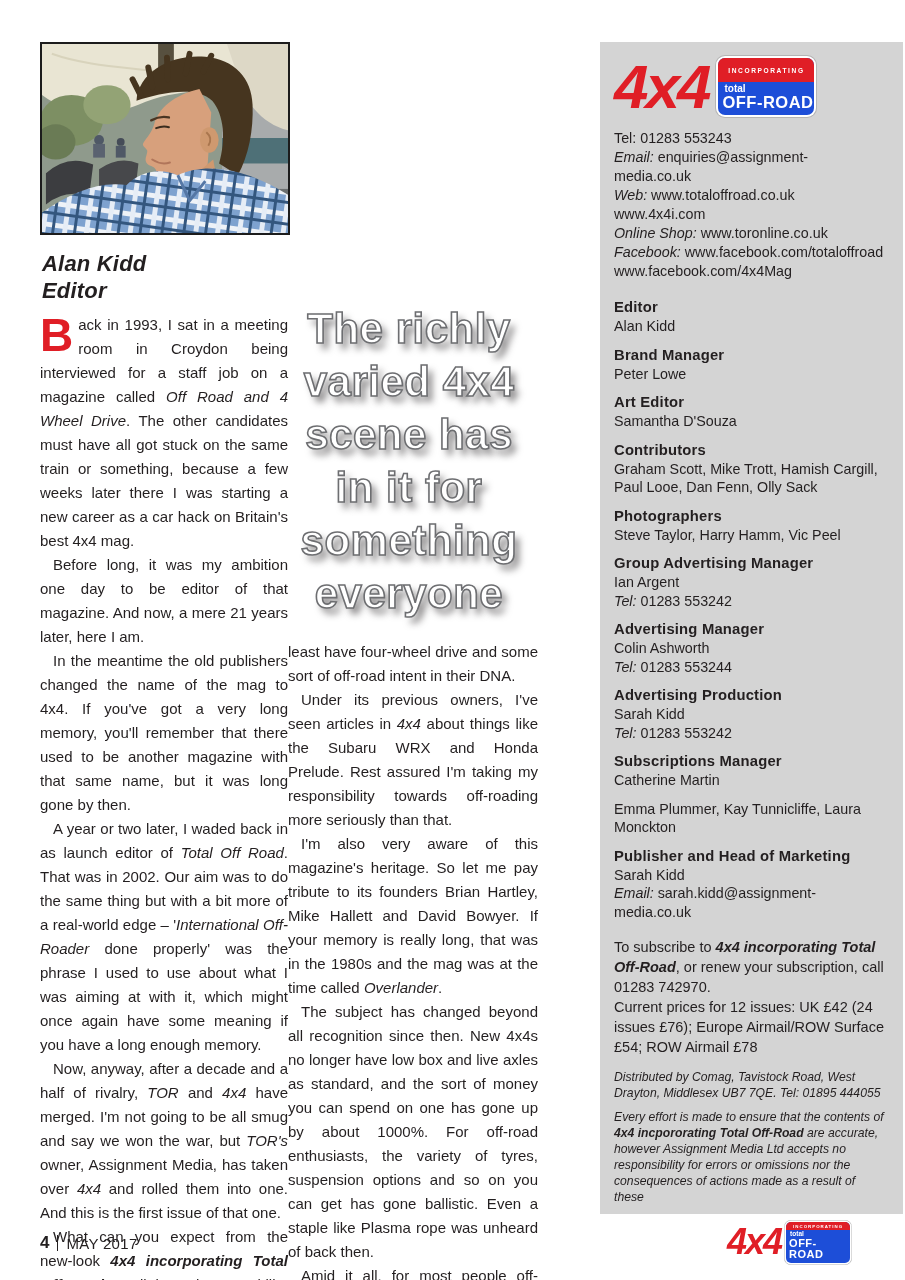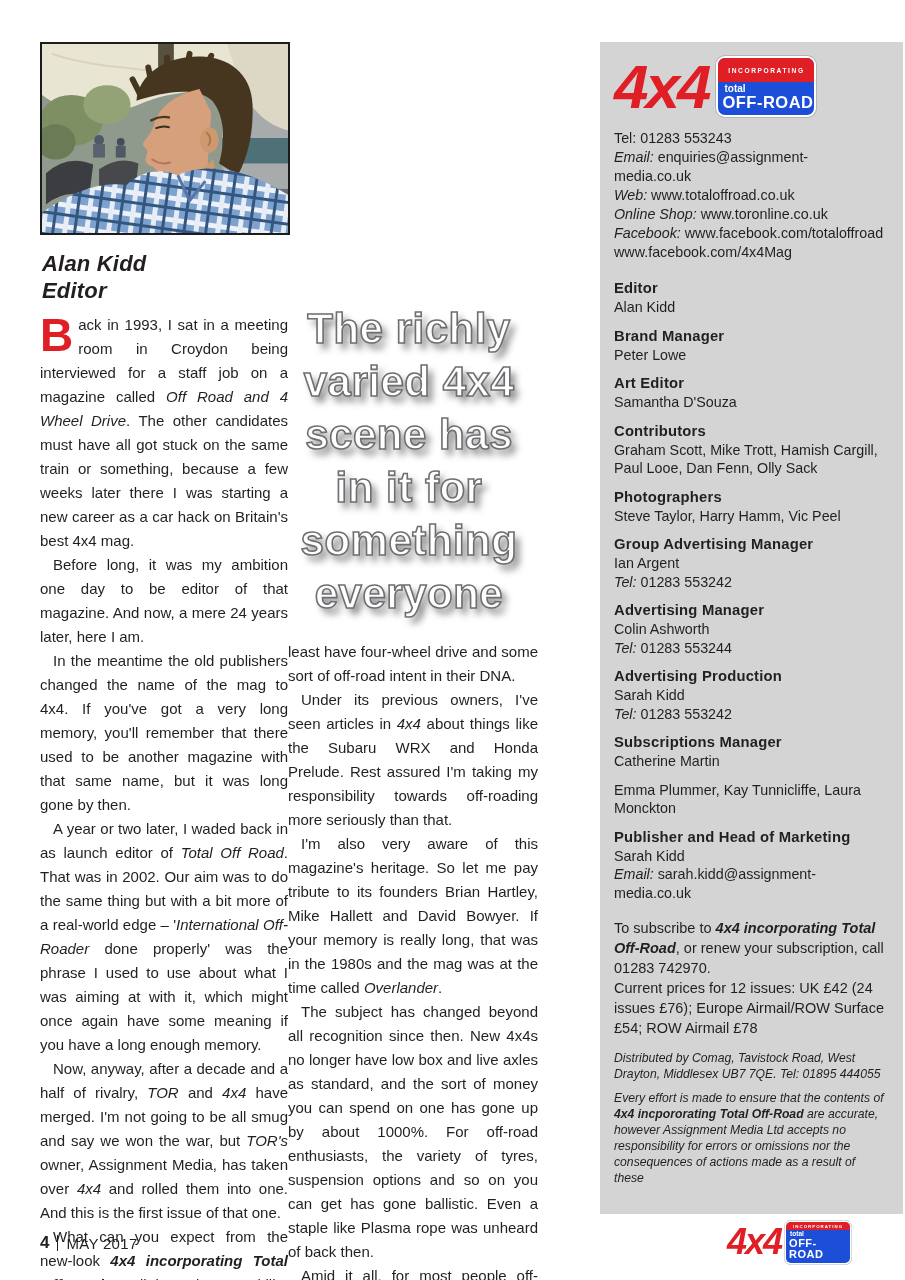--- a/index.html
+++ b/index.html
@@ -110,21 +110,21 @@
   </svg>
 </div>
 
 <div class="byline">
   <div>Alan Kidd</div>
   <div>Editor</div>
 </div>
 
 <div class="col col1">
     <p class="body-p"><span class="dropcap">B</span><span>ack in 1993, I sat in a meeting room in Croydon being interviewed for a staff job on a magazine called </span><span class="s-i">Off Road and 4 Wheel Drive</span><span>. The other candidates must have all got stuck on the same train or something, because a few weeks later there I was starting a new career as a car hack on Britain's best 4x4 mag.</span></p>
-    <p class="body-p"><span>Before long, it was my ambition one day to be editor of that magazine. And now, a mere 24 years later, here I am.</span></p>
+    <p class="body-p"><span>Before long, it was my ambition one day to be editor of that magazine. And now, a mere 21 years later, here I am.</span></p>
     <p class="body-p"><span>In the meantime the old publishers changed the name of the mag to 4x4. If you've got a very long memory, you'll remember that there used to be another magazine with that same name, but it was long gone by then.</span></p>
     <p class="body-p"><span>A year or two later, I waded back in as launch editor of </span><span class="s-i">Total Off Road</span><span>. That was in 2002. Our aim was to do the same thing but with a bit more of a real-world edge – '</span><span class="s-i">International Off-Roader</span><span> done properly' was the phrase I used to use about what I was aiming at with it, which might once again have some meaning if you have a long enough memory.</span></p>
     <p class="body-p"><span>Now, anyway, after a decade and a half of rivalry, </span><span class="s-i">TOR</span><span> and </span><span class="s-i">4x4</span><span> have merged. I'm not going to be all smug and say we won the war, but </span><span class="s-i">TOR's</span><span> owner, Assignment Media, has taken over </span><span class="s-i">4x4</span><span> and rolled them into one. And this is the first issue of that one.</span></p>
     <p class="body-p"><span>What can you expect from the new-look </span><span class="s-bi">4x4 incorporating Total Off-Road?</span><span> Well, in each case I'd like to say more of the same only better. Not everyone is interested in every part of the overall 4x4 scene, and I have to confess that I'd like it a lot more if every new vehicle I got to test drive was a proper off-road machine the way they were back in 1993, but we're aiming to cover the whole subject as fully as possible.</span></p>
   </div>
 
 <div class="pq">
     <div class="pq-line">The richly</div>
     <div class="pq-line">varied 4x4</div>
     <div class="pq-line">scene has</div>
@@ -147,20 +147,21 @@
     <span class="badge">
       <span class="strip" style="display:block">INCORPORATING</span>
       <span class="total" style="display:block">total</span>
       <span class="offroad" style="display:block">OFF-ROAD</span>
     </span>
   </div>
   <div id="contact-block">
       <p class="contact-line"><span>Tel: 01283 553243</span></p>
       <p class="contact-line"><span class="s-i">Email:</span><span> enquiries@assignment-media.co.uk</span></p>
       <p class="contact-line"><span class="s-i">Web:</span><span> www.totaloffroad.co.uk</span></p>
+      <p class="contact-line"><span>www.4x4i.com</span></p>
       <p class="contact-line"><span class="s-i">Online Shop:</span><span> www.toronline.co.uk</span></p>
       <p class="contact-line"><span class="s-i">Facebook:</span><span> www.facebook.com/totaloffroad</span></p>
       <p class="contact-line"><span>www.facebook.com/4x4Mag</span></p>
     </div>
   <div class="staff" id="staff-list">
       <div class="staff-entry">
         <div class="staff-role">Editor</div>
         <div class="staff-line"><span>Alan Kidd</span></div>
       </div>
       <div class="staff-entry">

